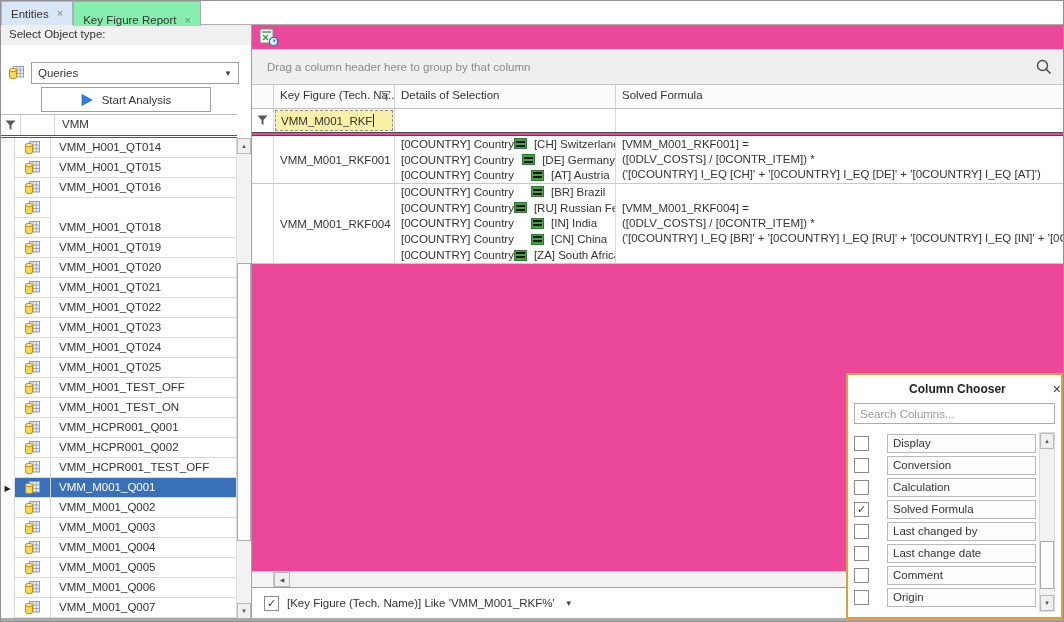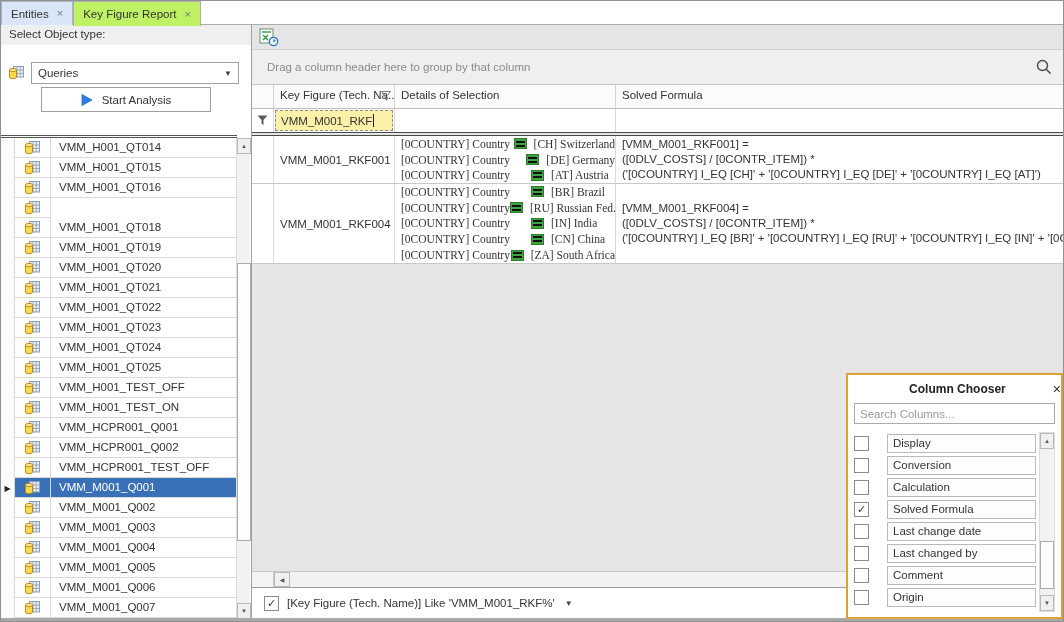--- a/index.html
+++ b/index.html
@@ -3,21 +3,21 @@
 <meta charset="utf-8">
 <style>
   * { box-sizing: border-box; margin: 0; padding: 0; }
   html,body { background:#fff; }
   body { font-family:"Liberation Sans","DejaVu Sans",sans-serif; font-size:11.5px; color:#333; }
   .app { position:relative; width:1064px; height:622px; background:#fff; border:1px solid #919191; overflow:hidden; }
 
   
   .tabbar { position:absolute; left:0; top:0; width:100%; height:24px; background:#fff; border-bottom:1px solid #acacac; display:flex; }
   .tab { display:flex; align-items:center; gap:8px; padding:0 9px; height:24px; border:1px solid #a9b6c6; border-bottom:none; background:#d9e6f7; cursor:default; }
-  .tab.active { background:#bef264; border-color:#acacac; position:relative; z-index:2; margin-bottom:-1px; height:25px; }
+  .tab.active { background:#86efac; border-color:#acacac; position:relative; z-index:2; margin-bottom:-1px; height:25px;align-items:flex-end; }
   .tab .x { color:#7a7a7a; font-size:11px; line-height:1; }
 
   
   .left-panel { position:absolute; left:0; top:24px; width:251px; height:594px; background:#fff; border-right:1px solid #9f9f9f; }
   .lp-header { height:20px; background:#f0f0f0; padding:3px 0 0 8px; color:#333; }
   .lp-combo-row { position:absolute; left:0; top:36px; width:100%; height:24px; display:flex; align-items:center; padding-left:7px; }
   .combo { margin-left:6px; width:208px; height:22px; border:1px solid #9f9f9f; display:flex; align-items:center; padding:0 6px; background:#fff; }
   .combo .lbl { flex:1; }
   .combo .arrow { color:#444; font-size:8px; }
   .lp-btn-row { position:absolute; left:0; top:62px; width:100%; height:26px; }
@@ -38,21 +38,21 @@
   .lp-row.selected .nm { color:#fff; }
 
   
   .lp-scroll { position:absolute; right:1px; top:113px; width:14px; height:481px; background:#f2f2f2; border-left:1px solid #dcdcdc; }
   .sb-btn { position:absolute; left:0; width:14px; height:16px; background:#f0f0f0; border:1px solid #b9b9b9; color:#555; font-size:6px; display:flex; align-items:center; justify-content:center; }
   .lp-scroll .up { top:0; }
   .lp-scroll .down { bottom:0; }
   .lp-scroll .thumb { position:absolute; left:0; top:125px; width:14px; height:278px; background:#fdfdfd; border:1px solid #ababab; }
 
   
-  .main { position:absolute; left:251px; top:24px; width:813px; height:598px; background:#e5e5e5; }
+  .main { position:absolute; left:251px; top:24px; width:813px; height:598px; background:#ec4899; }
   .toolbar { position:absolute; left:0; top:0; width:100%; height:24px; display:flex; align-items:center; padding-left:7px; }
   .groupby { position:absolute; left:0; top:24px; width:100%; height:36px; background:#efefef; border-top:1px solid #d2d2d2; border-bottom:1px solid #c6c6c6; display:flex; align-items:center; padding:0 12px 0 15px; color:#8a8a8a; }
   .groupby .hint { flex:1; }
 
   .ghead { position:absolute; left:0; top:60px; width:100%; height:24px; display:flex; background:#fbfbfb; border-bottom:1px solid #bdbdbd; }
   .ghead .c { border-right:1px solid #d2d2d2; padding:4px 4px 0 6px; color:#333; white-space:nowrap; overflow:hidden; position:relative; }
   .c.ind { width:22px; }
   .c.kf  { width:121px; }
   .c.det { width:221px; }
   .c.frm { flex:1; border-right:none; }
@@ -65,21 +65,21 @@
   .caret { display:inline-block; width:1px; height:13px; background:#222; margin-left:1px; }
   .gdbl { position:absolute; left:0; top:107px; width:100%; height:4px; border-top:1px solid #4a4a4a; border-bottom:1px solid #4a4a4a; }
 
   .grow { position:absolute; left:0; width:100%; display:flex; border-bottom:1px solid #c9c9c9; background:#fff; }
   .grow .c { border-right:1px solid #d9d9d9; overflow:hidden; }
   .grow .c.frm { border-right:none; }
   .row1 { top:111px; height:48px; }
   .row2 { top:159px; height:80px; }
   .kf-val { display:flex; align-items:center; padding-left:6px; white-space:nowrap; }
   .det-lines { display:flex; flex-direction:column; justify-content:center; }
-  .det-line { height:16px; display:flex; align-items:center; padding-left:6px; white-space:nowrap;font-family:Liberation Serif, serif; }
+  .det-line { height:16px; display:flex; align-items:center; padding-left:6px; white-space:nowrap; }
   .det-line .dim { width:130px; }
   .eq-icon { width:13px; height:11px; background:#3fa43f; border:1px solid #2c7d30; display:inline-flex; flex-direction:column; justify-content:center; gap:2px; margin-right:7px; flex:none; }
   .eq-icon i { display:block; height:2px; background:#101010; margin:0 1px; }
   .frm-lines { display:flex; flex-direction:column; justify-content:center; padding-left:6px; }
   .frm-line { height:15px; line-height:15px; white-space:nowrap; }
 
   
   .hscroll { position:absolute; left:0; top:546px; width:100%; height:16px; border-top:1px solid #c9c9c9; display:flex; background:#f2f2f2; }
   .hscroll .corner { width:22px; height:100%; background:#f4f4f4; border-right:1px solid #c9c9c9; }
   .hscroll .sb-btn { position:relative; height:100%; width:16px; }
@@ -150,20 +150,29 @@
       <button class="start-btn">
         <span>
           <svg width="12" height="12" viewBox="0 0 12 12">
               <path d="M1,0.5 L11,6 L1,11.5 Z" fill="#2d7fe8" stroke="#1f5fb0" stroke-width="0.7"></path>
             </svg>
         </span>
         <span>Start Analysis</span>
       </button>
     </div>
 
+    <div class="lp-filter-row">
+      <div class="gut">
+        <svg width="11" height="11" viewBox="0 0 11 11">
+            <path d="M0.5,0.5 h10 l-4,4.6 v5 l-2,-1.6 v-3.4 z" fill="#5a5a5a"></path>
+          </svg>
+      </div>
+      <div class="icn"></div>
+      <div class="val">VMM</div>
+    </div>
     <div class="lp-dbl"></div>
 
     <div class="lp-list">
 
         <div class="lp-row">
           <div class="gut">
             <span class="ind">▶</span>
           </div>
           <div class="icn">
             <svg width="17" height="16" viewBox="0 0 17 16">
@@ -792,26 +801,26 @@
             <span class="box">Calculation</span>
           </div>
 
           <div class="ch-item">
             <span class="chk is-checked">✓</span>
             <span class="box">Solved Formula</span>
           </div>
 
           <div class="ch-item">
             <span class="chk"></span>
-            <span class="box">Last change date</span>
+            <span class="box">Last changed by</span>
           </div>
 
           <div class="ch-item">
             <span class="chk"></span>
-            <span class="box">Last changed by</span>
+            <span class="box">Last change date</span>
           </div>
 
           <div class="ch-item">
             <span class="chk"></span>
             <span class="box">Comment</span>
           </div>
 
           <div class="ch-item">
             <span class="chk"></span>
             <span class="box">Origin</span>

